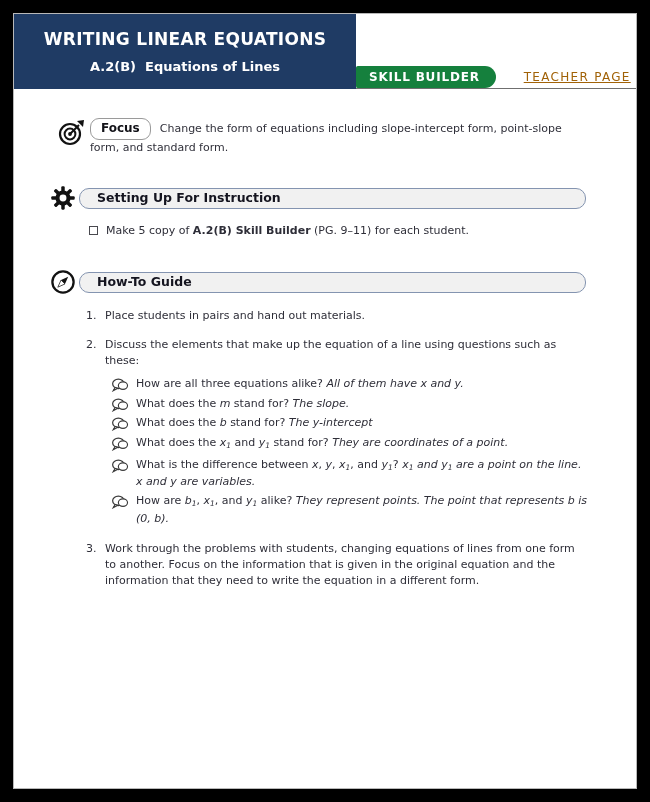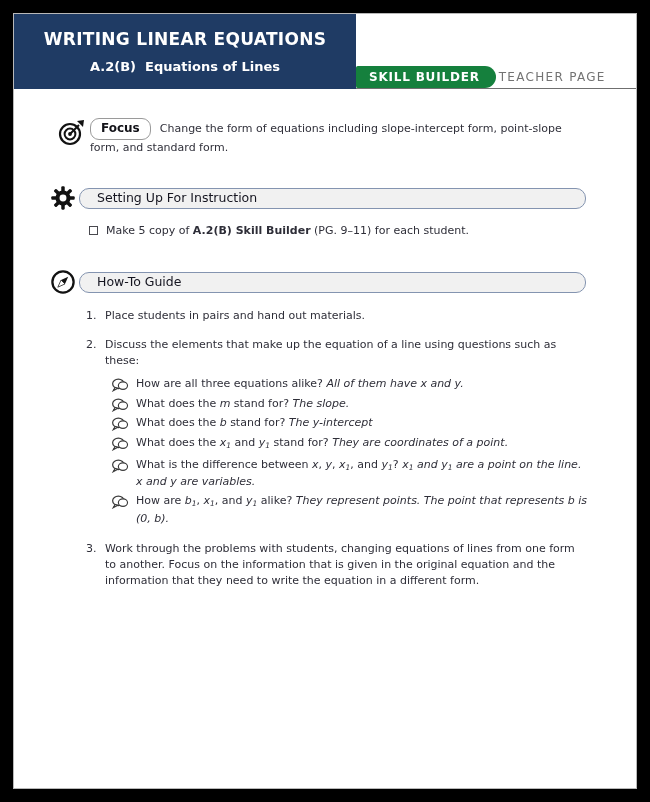--- a/index.html
+++ b/index.html
@@ -18,39 +18,39 @@
   .hdr-sub   { margin-top:10px; text-align:center; font-size:13px; font-weight:bold; }
   .hdr-right {
     position:absolute; left:342px; right:0; top:0; height:75px;
     border-bottom:1px solid #6f6f6f; display:flex; align-items:flex-end;
   }
   .badge {
     background:#15803d; color:#fff; font-weight:bold; font-size:12px;
     letter-spacing:0.8px; padding:4px 16px 4px 13px;
     border-radius:2px 12px 12px 2px; line-height:14px;
   }
-  .teacher { font-size:12px; letter-spacing:1.3px; color:#737373; margin-left:3px; padding-bottom:4px; }
+  .teacher { font-size:12px; letter-spacing:1.3px; color:#a16207; margin-left:28px; padding-bottom:4px;text-decoration:underline; }
 
   
   .focus { margin:29px 48px 0 44px; display:flex; }
   .focus-icon { flex:0 0 32px; padding-top:1px; }
   .focus-body { font-size:11px; color:#30303a; line-height:16.5px; max-width:505px; }
   .pill {
     display:inline-block; border:1.4px solid #9a9a9a; border-radius:9px;
     font-weight:bold; font-size:12px; color:#121218;
     padding:1px 10px 2px 10px; margin-right:9px;
   }
 
   
   .sec { display:flex; align-items:center; margin:0 50px 0 36px; }
   .sec-icon { flex:0 0 26px; height:26px; margin-right:3px; position:relative; z-index:2; }
   .sec-bar {
     flex:1; background:#f1f1f1; border:1.4px solid #8494b0; border-radius:10px;
     height:21px; line-height:18px; padding-left:17px;
-    font-weight:normal; font-size:12.5px; color:#14141f;
+    font-weight:bold; font-size:12.5px; color:#14141f;
   }
   .sec-setup { margin-top:29px; }
   .sec-howto { margin-top:32px; }
 
   .setup-item { margin:13px 50px 0 75px; font-size:11px; color:#2e2e38; }
   .checkbox {
     display:inline-block; width:9px; height:9px;
     border:1.1px solid #49494f; margin-right:8px; vertical-align:-1px;
   }
 

